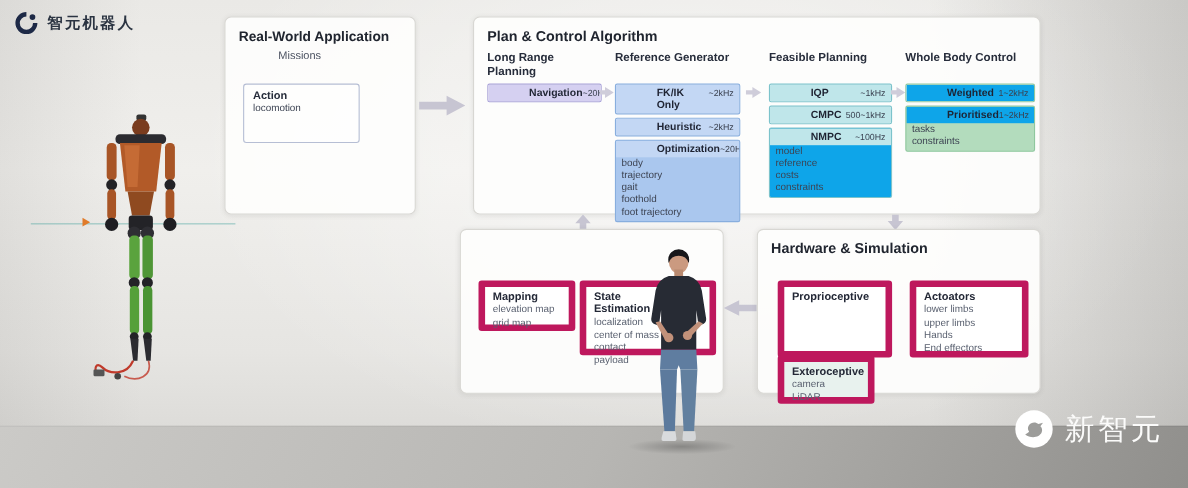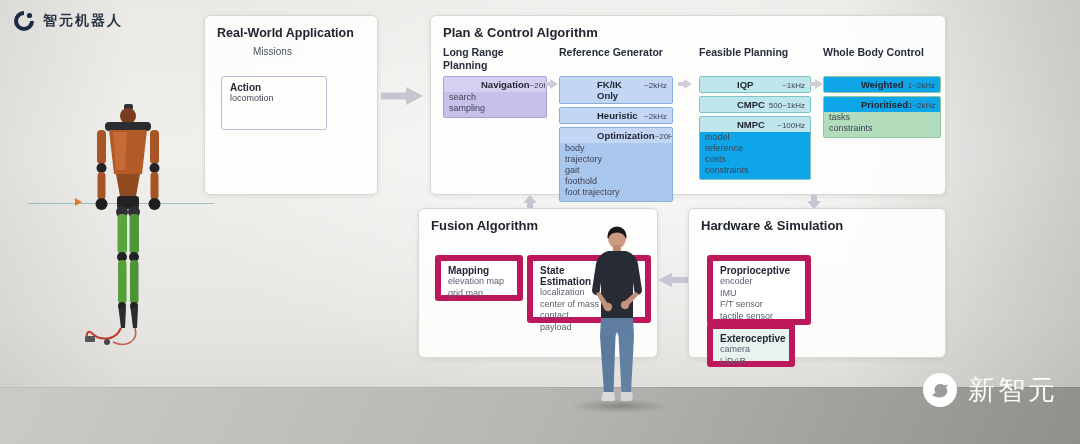--- a/index.html
+++ b/index.html
@@ -142,24 +142,20 @@
   <div class="panel" id="pc">
     <div class="panel-title">Plan &amp; Control Algorithm</div>
 
     <div class="pc-col" id="col-lrp">
       <div class="col-header">Long Range Planning</div>
       <div class="block purple">
         <div class="block-head">
           <span class="block-title">Navigation</span>
           <span class="block-rate">~20Hz</span>
         </div>
-        <div class="block-body">
-            <div class="blk-item">search</div>
-            <div class="blk-item">sampling</div>
-          </div>
       </div>
     </div>
 
     <div class="pc-col" id="col-rg">
       <div class="col-header">Reference Generator</div>
       <div class="block blue">
         <div class="block-head">
           <span class="block-title">FK/IK Only</span>
           <span class="block-rate">~2kHz</span>
         </div>
@@ -245,21 +241,20 @@
   </svg>
 
   <svg class="arrow" style="left:522px;top:195px;" width="16" height="14" viewBox="0 0 16 14">
     <polygon points="1,8 5,8 5,14 11,14 11,8 15,8 8,0" fill="#c7c5d2"></polygon>
   </svg>
   <svg class="arrow" style="left:806px;top:195px;" width="16" height="14" viewBox="0 0 16 14">
     <polygon points="5,0 11,0 11,6 15,6 8,14 1,6 5,6" fill="#c7c5d2"></polygon>
   </svg>
 
   <div class="panel" id="fu">
-    <div class="panel-title">Fusion Algorithm</div>
     <div class="white-box" id="fu-mapping">
       <div class="wb-head">
         <span class="wb-title">Mapping</span>
       </div>
       <div>
           <div class="blk-item">elevation map</div>
           <div class="blk-item">grid map</div>
         </div>
     </div>
     <div class="white-box" id="fu-se">
@@ -279,34 +274,39 @@
   <svg class="arrow" style="left:658px;top:272px;" width="30" height="16" viewBox="0 0 30 16">
     <polygon points="30,5 14,5 14,1 0,8 14,15 14,11 30,11" fill="#c7c5d2"></polygon>
   </svg>
 
   <div class="panel" id="hw">
     <div class="panel-title">Hardware &amp; Simulation</div>
     <div class="white-box" id="hw-prop">
       <div class="wb-head">
         <span class="wb-title">Proprioceptive</span>
       </div>
-      <div>
-          <div class="blk-item">encoder</div>
-          <div class="blk-item">IMU</div>
-          <div class="blk-item">F/T sensor</div>
-          <div class="blk-item">tactile sensor</div>
-        </div>
     </div>
     <div class="white-box" id="hw-ext">
       <div class="wb-head">
         <span class="wb-title">Exteroceptive</span>
       </div>
       <div>
           <div class="blk-item">camera</div>
           <div class="blk-item">LiDAR</div>
+        </div>
+    </div>
+    <div class="white-box" id="hw-act">
+      <div class="wb-head">
+        <span class="wb-title">Actoators</span>
+      </div>
+      <div>
+          <div class="blk-item">lower limbs</div>
+          <div class="blk-item">upper limbs</div>
+          <div class="blk-item">Hands</div>
+          <div class="blk-item">End effectors</div>
         </div>
     </div>
   </div>
 
   <div class="person-shadow"></div>
   <svg id="person" width="110" height="192" viewBox="0 0 110 192">
     <ellipse cx="55" cy="18" rx="9" ry="10.5" fill="#cb9a80"></ellipse>
     <path d="M45.5 16 a9.5 9.5 0 0 1 19 0 q0 2 -0.5 3 q-2 -6.5 -9 -6.5 q-7 0 -9 6.5 q-0.5 -1 -0.5 -3z" fill="#17171a"></path>
     <rect x="51" y="25" width="8" height="7" fill="#b98a70"></rect>
     <path d="M34 44 Q36 34 46 31 L64 31 Q74 34 76 44 L80 70 Q80 74 76 75 L73 76 L71 62 L71 98 L39 98 L39 62 L37 76 L34 75 Q30 74 30 70 Z" fill="#272b34"></path>

